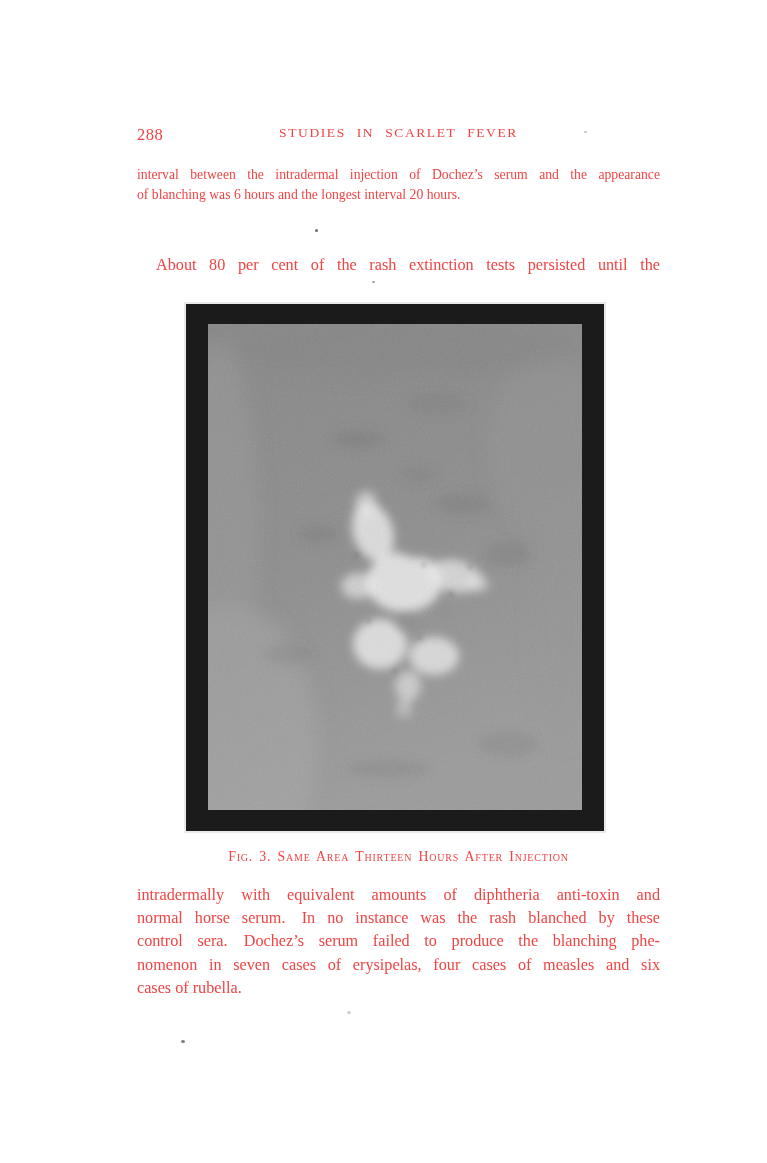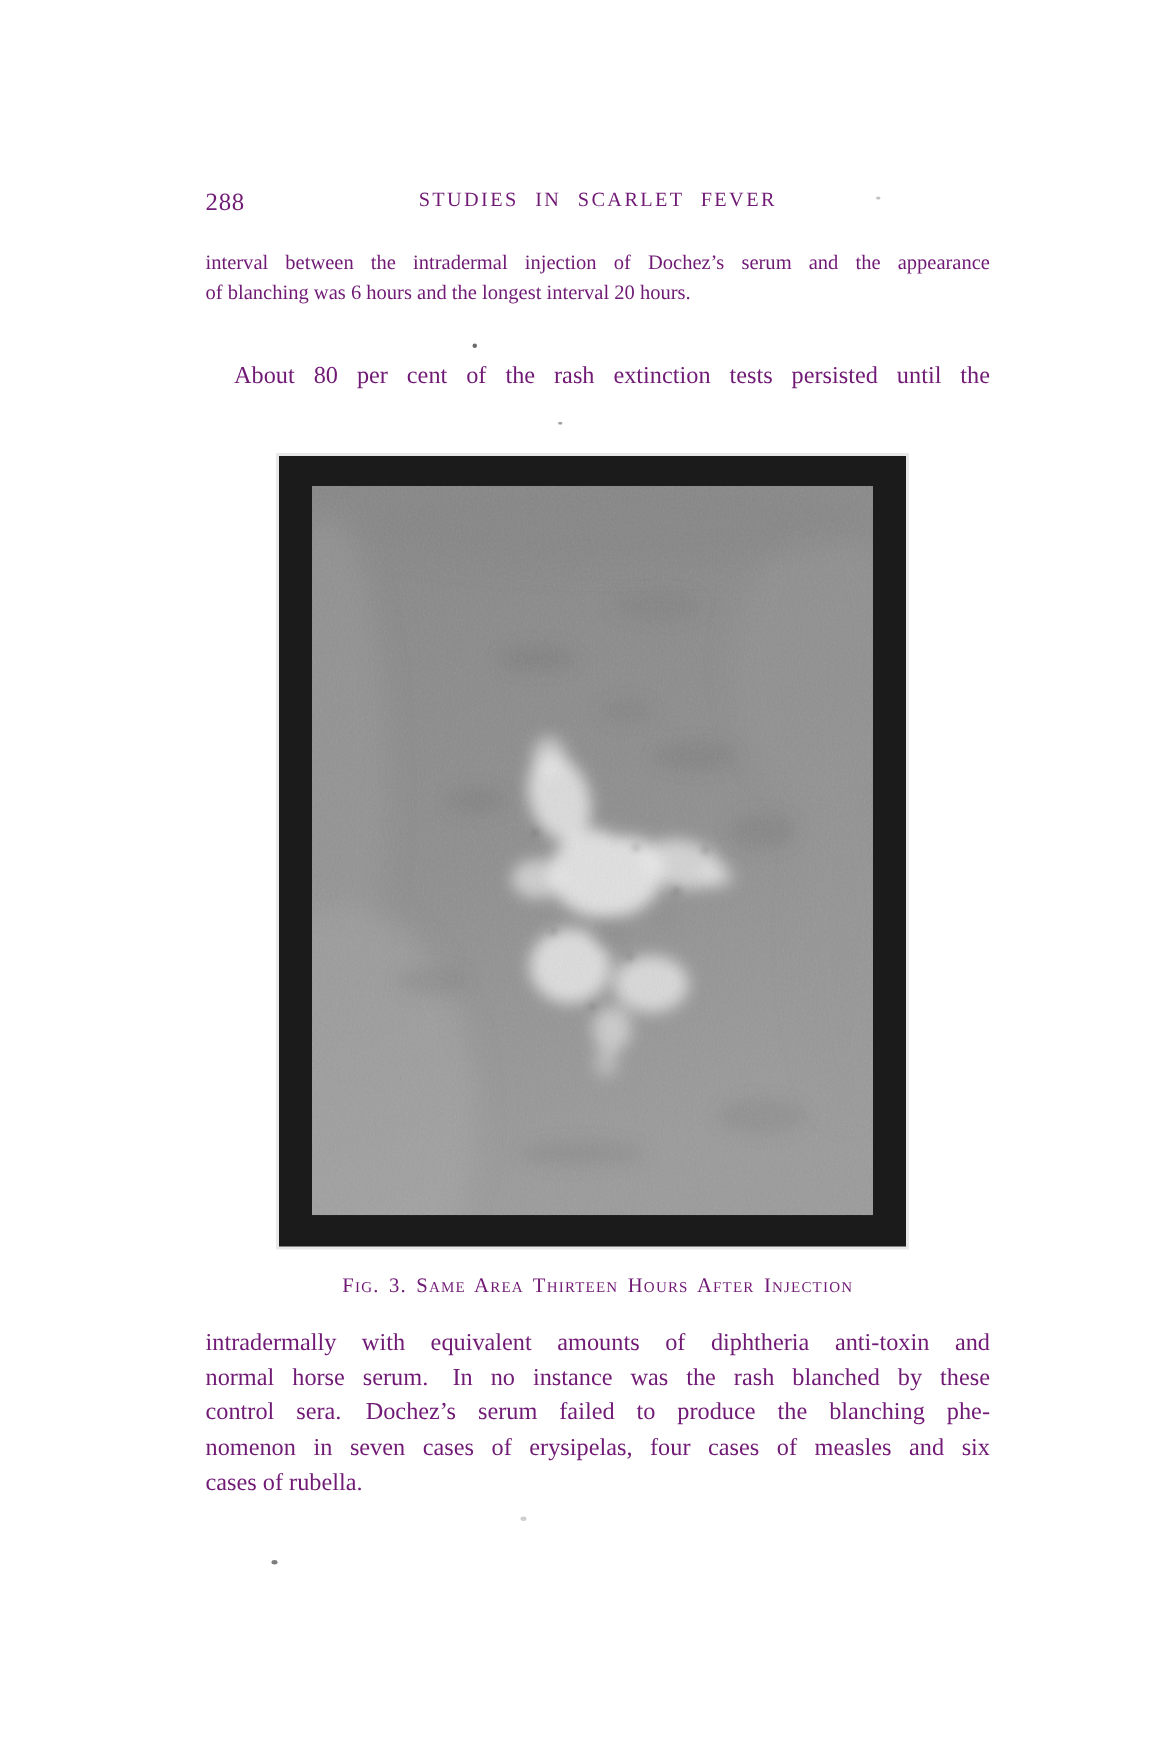--- a/index.html
+++ b/index.html
@@ -6,21 +6,21 @@
     margin: 0;
     padding: 0;
     background: #ffffff;
     font-family: "Liberation Serif", "DejaVu Serif", serif;
   }
   .page {
     position: relative;
     width: 767px;
     height: 1163px;
     background: #ffffff;
-    color: #701a75;
+    color: #ef4444;
     overflow: hidden;
     margin: 0 auto;
   }
   
   .running-head {
     position: absolute;
     left: 137px;
     top: 123px;
     width: 523px;
     height: 24px;
@@ -114,21 +114,21 @@
   <div class="running-head">
     <span class="page-number">288</span>
     <span class="running-title">STUDIES IN SCARLET FEVER</span>
   </div>
 
   <div class="para para-small" style="top:165px;">
       <div class="tline">interval between the intradermal injection of Dochez’s serum and the appearance</div>
       <div class="tline tline-last">of blanching was 6 hours and the longest interval 20 hours.</div>
     </div>
 
-  <div class="para para-large indent-first justify-all" style="top:239px;">
+  <div class="para para-large indent-first justify-all" style="top:254px;">
       <div class="tline">About 80 per cent of the rash extinction tests persisted until the</div>
     </div>
 
   <div class="plate">
     <div class="frame">
       <svg width="374" height="486" viewBox="0 0 374 486">
         <defs>
           <filter id="grain" x="-5%" y="-5%" width="110%" height="110%">
             <feTurbulence type="fractalNoise" baseFrequency="0.85" numOctaves="2" seed="7"></feTurbulence>
             <feColorMatrix type="saturate" values="0"></feColorMatrix>

